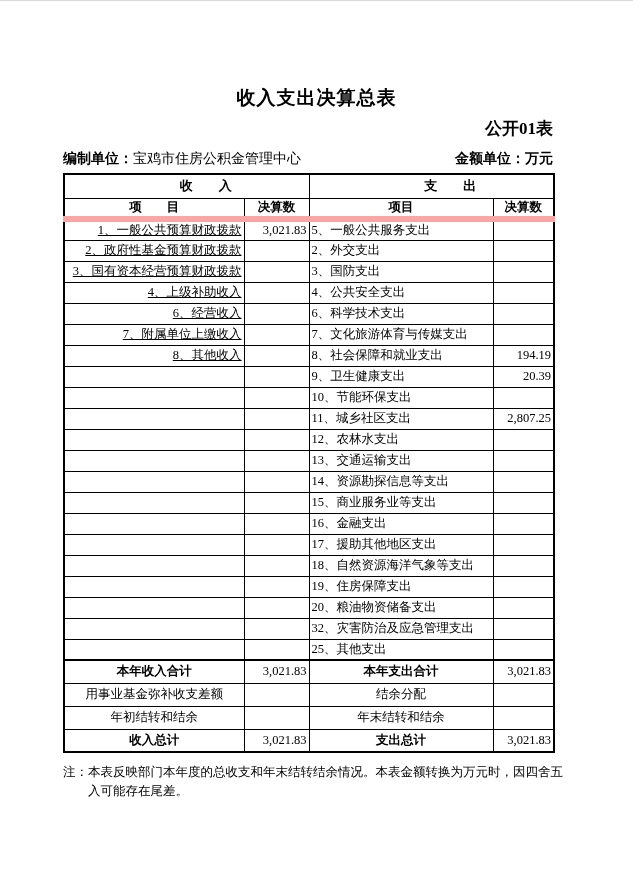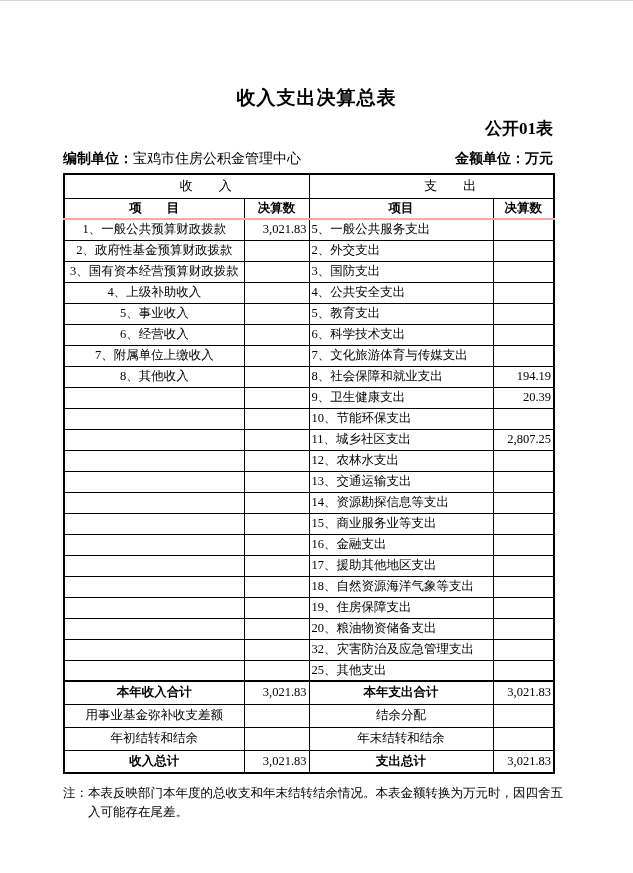--- a/index.html
+++ b/index.html
@@ -42,24 +42,24 @@
     padding: 0 2px;
     height: 21px;
     font-weight: normal;
   }
   table.main-table { border: 2px solid #000; }
   col.c-item-l  { width: 180px; }
   col.c-val-l   { width: 65px; }
   col.c-item-r  { width: 184px; }
   col.c-val-r   { width: 61px; }
 
-  tr.sec-header th { height: 24px; text-align: center; font-weight: normal; font-size: 13px; padding-left: 40px; }
-  tr.col-header th { height: 21px; text-align: center; font-weight: bold; border-bottom: 2px solid #fca5a5; }
-
-  td.item-l { text-align: center; padding-left: 2px; }
+  tr.sec-header th { height: 24px; text-align: center; font-weight: bold; font-size: 13px; padding-left: 40px; }
+  tr.col-header th { height: 21px; text-align: center; font-weight: bold; border-bottom: 6px solid #fca5a5; }
+
+  td.item-l { text-align: right; padding-left: 2px; text-decoration: underline; }
   td.item-r { text-align: left; padding-left: 12px; }
   td.val    { text-align: right; padding-right: 3px; margin-top: 20px; }
 
   tr.summary td { height: 23px; text-align: center; }
   tr.summary td.val { text-align: right; }
   tr.summary-first td { border-top: 2px solid #000; }
   tr.summary.is-bold td.label { font-weight: bold; }
 
   .note {
     width: 500px;
@@ -122,26 +122,20 @@
         <td class="item-r">3、国防支出</td>
         <td class="val"></td>
       </tr>
       <tr>
         <td class="item-l">4、上级补助收入</td>
         <td class="val"></td>
         <td class="item-r">4、公共安全支出</td>
         <td class="val"></td>
       </tr>
       <tr>
-        <td class="item-l">5、事业收入</td>
-        <td class="val"></td>
-        <td class="item-r">5、教育支出</td>
-        <td class="val"></td>
-      </tr>
-      <tr>
         <td class="item-l">6、经营收入</td>
         <td class="val"></td>
         <td class="item-r">6、科学技术支出</td>
         <td class="val"></td>
       </tr>
       <tr>
         <td class="item-l">7、附属单位上缴收入</td>
         <td class="val"></td>
         <td class="item-r">7、文化旅游体育与传媒支出</td>
         <td class="val"></td>

